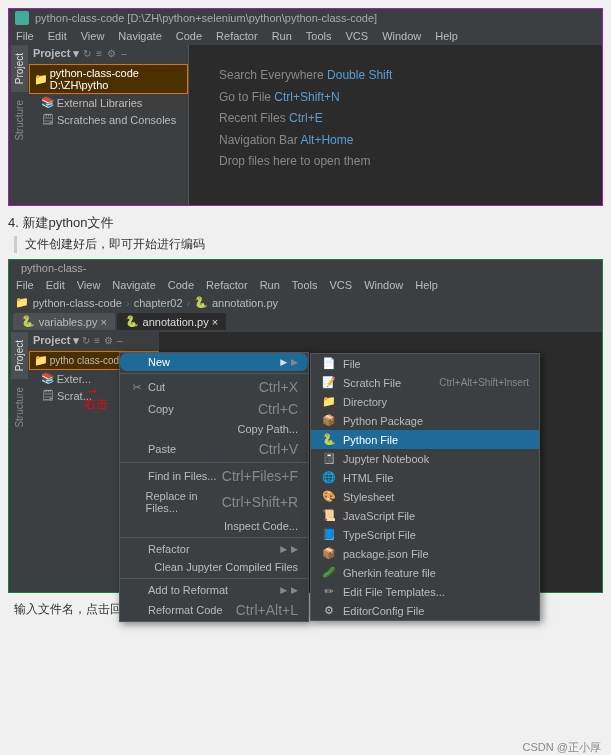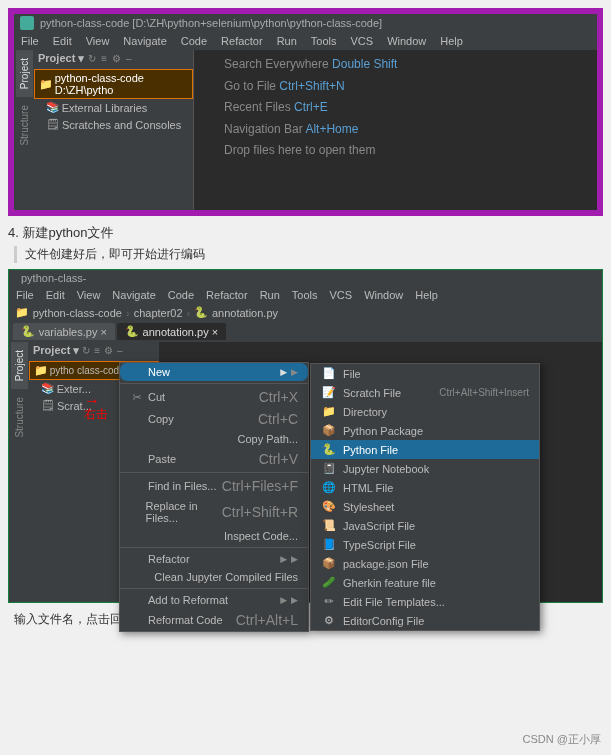--- a/index.html
+++ b/index.html
@@ -8,21 +8,21 @@
       font-size: 12px;
       background: #f0f0f0;
       width: 611px;
       min-height: 755px;
       overflow-x: hidden;
     }
 
     
     .top-section {
       background: #f5f5f5;
-      border: 6px solid #a21caf;
+      border: 1px solid #a21caf;
       margin: 8px;
       padding: 0;
     }
 
     .ide-titlebar {
       background: #3c3f41;
       color: #bbb;
       font-size: 11px;
       padding: 2px 6px;
       display: flex;
@@ -102,21 +102,21 @@
     .folder-icon { color: #d4a843; }
     .tree-indent1 { padding-left: 12px; }
 
     .main-content-top {
       flex: 1;
       background: #2b2b2b;
       display: flex;
       flex-direction: column;
       justify-content: flex-start;
       align-items: flex-start;
-      padding: 4px 30px;
+      padding: 20px 30px;
       min-height: 160px;
     }
     .hint-text {
       color: #888;
       font-size: 12px;
       line-height: 1.8;
     }
     .hint-text .shortcut { color: #5a9fd4; }
 
     
@@ -291,21 +291,21 @@
     
     .footer-text {
       margin: 4px 8px 6px 14px;
       font-size: 12px;
       color: #333;
     }
 
     
     .csdn-badge {
       position: fixed;
-      bottom: 8px;
+      bottom: 0;
       right: 10px;
       font-size: 11px;
       color: #888;
     }
 
     .structure-tab {
       writing-mode: vertical-rl;
       transform: rotate(180deg);
       font-size: 10px;
       color: #888;

